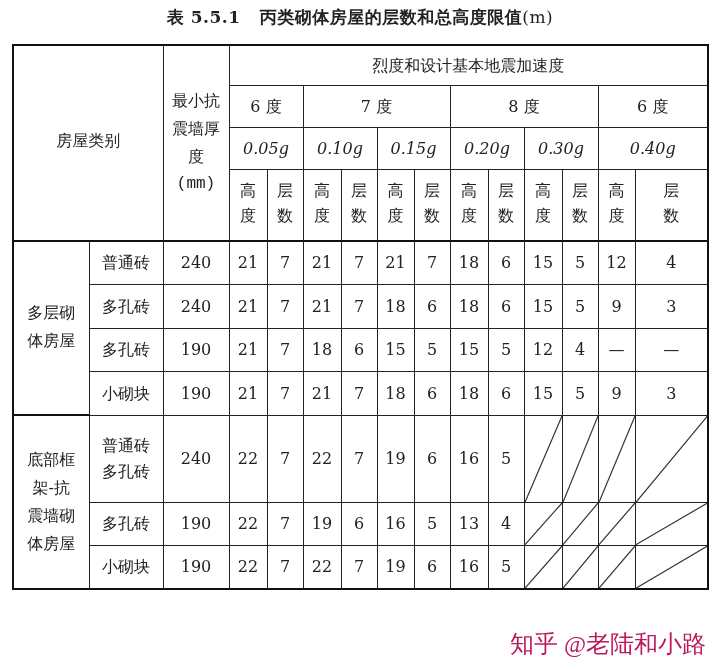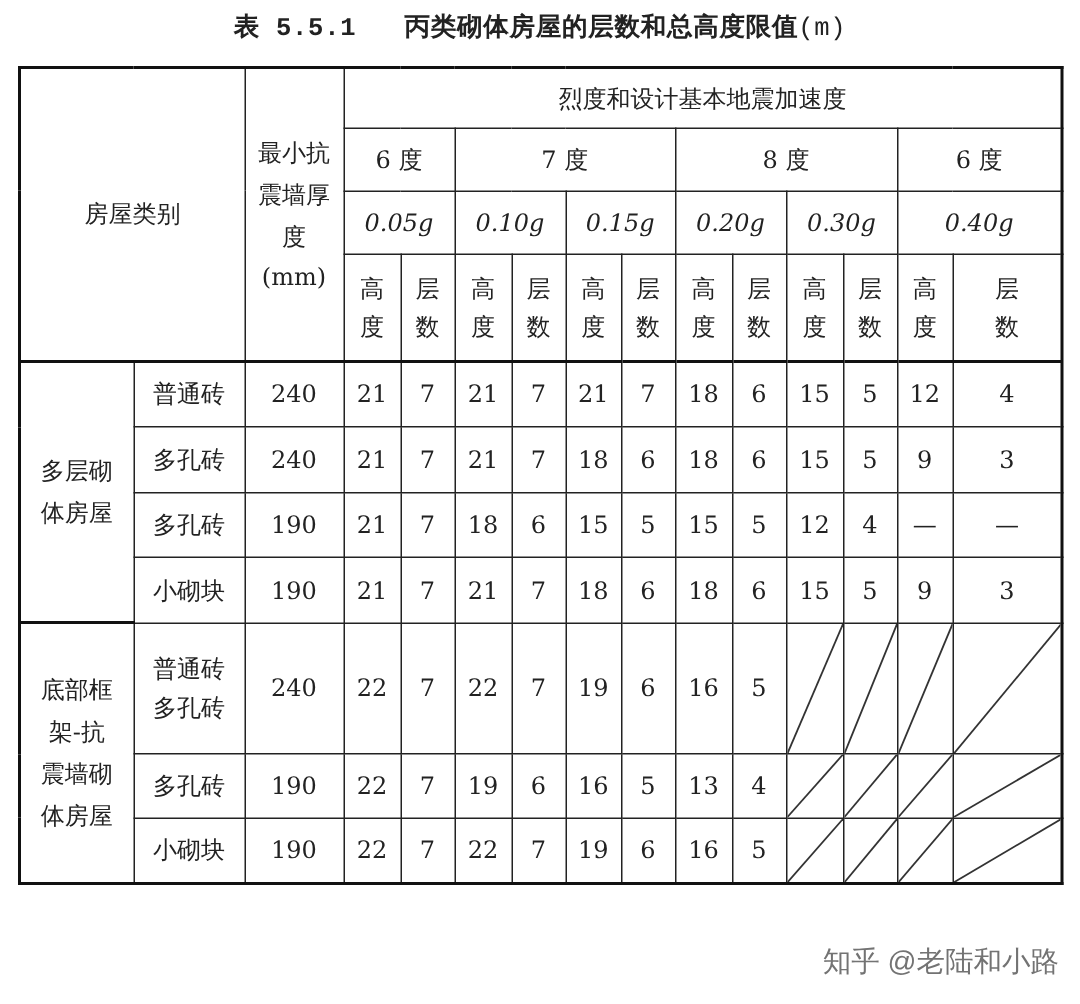--- a/index.html
+++ b/index.html
@@ -1,36 +1,36 @@
 <!DOCTYPE html>
 <html><head>
 <meta charset="utf-8">
 <style>
   html, body { margin: 0; padding: 0; background: #ffffff; }
   body { width: 720px; height: 669px; position: relative; overflow: hidden;
          font-family: "DejaVu Serif", "Liberation Serif", serif; color: #222; }
   .title { position: absolute; left: 0; top: 6px; width: 720px; text-align: center;
-           font-size: 17px; font-weight: bold; color: #222; letter-spacing: 0.5px; font-family: Liberation Mono, monospace; }
+           font-size: 17px; font-weight: bold; color: #222; letter-spacing: 0.5px; }
   .title .unit { font-weight: normal; }
   table.main { position: absolute; left: 12px; top: 44px; width: 695px; height: 546px;
                border-collapse: collapse; table-layout: fixed; border: 2.5px solid #111; }
   table.main td { border: 1.3px solid #222; text-align: center; vertical-align: middle;
                   font-size: 16px; padding: 0; line-height: 1.6; }
-  .hdr-thick-b { border-bottom: 2.2px solid #111 !important; }
+  .hdr-thick-b { border-bottom: 2.2px solid #111 !important; font-family: Liberation Mono, monospace; }
   .grp-end td { border-bottom: 2.2px solid #111; }
   .vlabel { display: inline-block; width: 1.1em; line-height: 1.6; }
   .vlabel2 { display: inline-block; width: 3.3em; line-height: 1.75; }
   .g { font-style: italic; }
   td.slash { position: relative; }
   td.slash svg { position: absolute; left: 0; top: 0; width: 100%; height: 100%; }
   .thin-row td { border-bottom: 1px solid #888; }
   .note { position: absolute; left: 34px; top: 600px; font-size: 16px; line-height: 30px; color: #222; }
   .note .l2 { padding-left: 36px; }
-  .watermark { position: absolute; right: 14px; top: 628px; font-size: 19px; color: #737373;
-               font-family: Liberation Sans, sans-serif; }
+  .watermark { position: absolute; right: 14px; top: 628px; font-size: 24px; color: #be185d;
+               font-family: Liberation Serif, serif; }
 </style>
 </head>
 <body>
 
 <div class="title">
   <span>表 5.5.1</span>&nbsp;&nbsp;
   <span>丙类砌体房屋的层数和总高度限值</span><span class="unit">(m)</span>
 </div>
 
 <table class="main">

